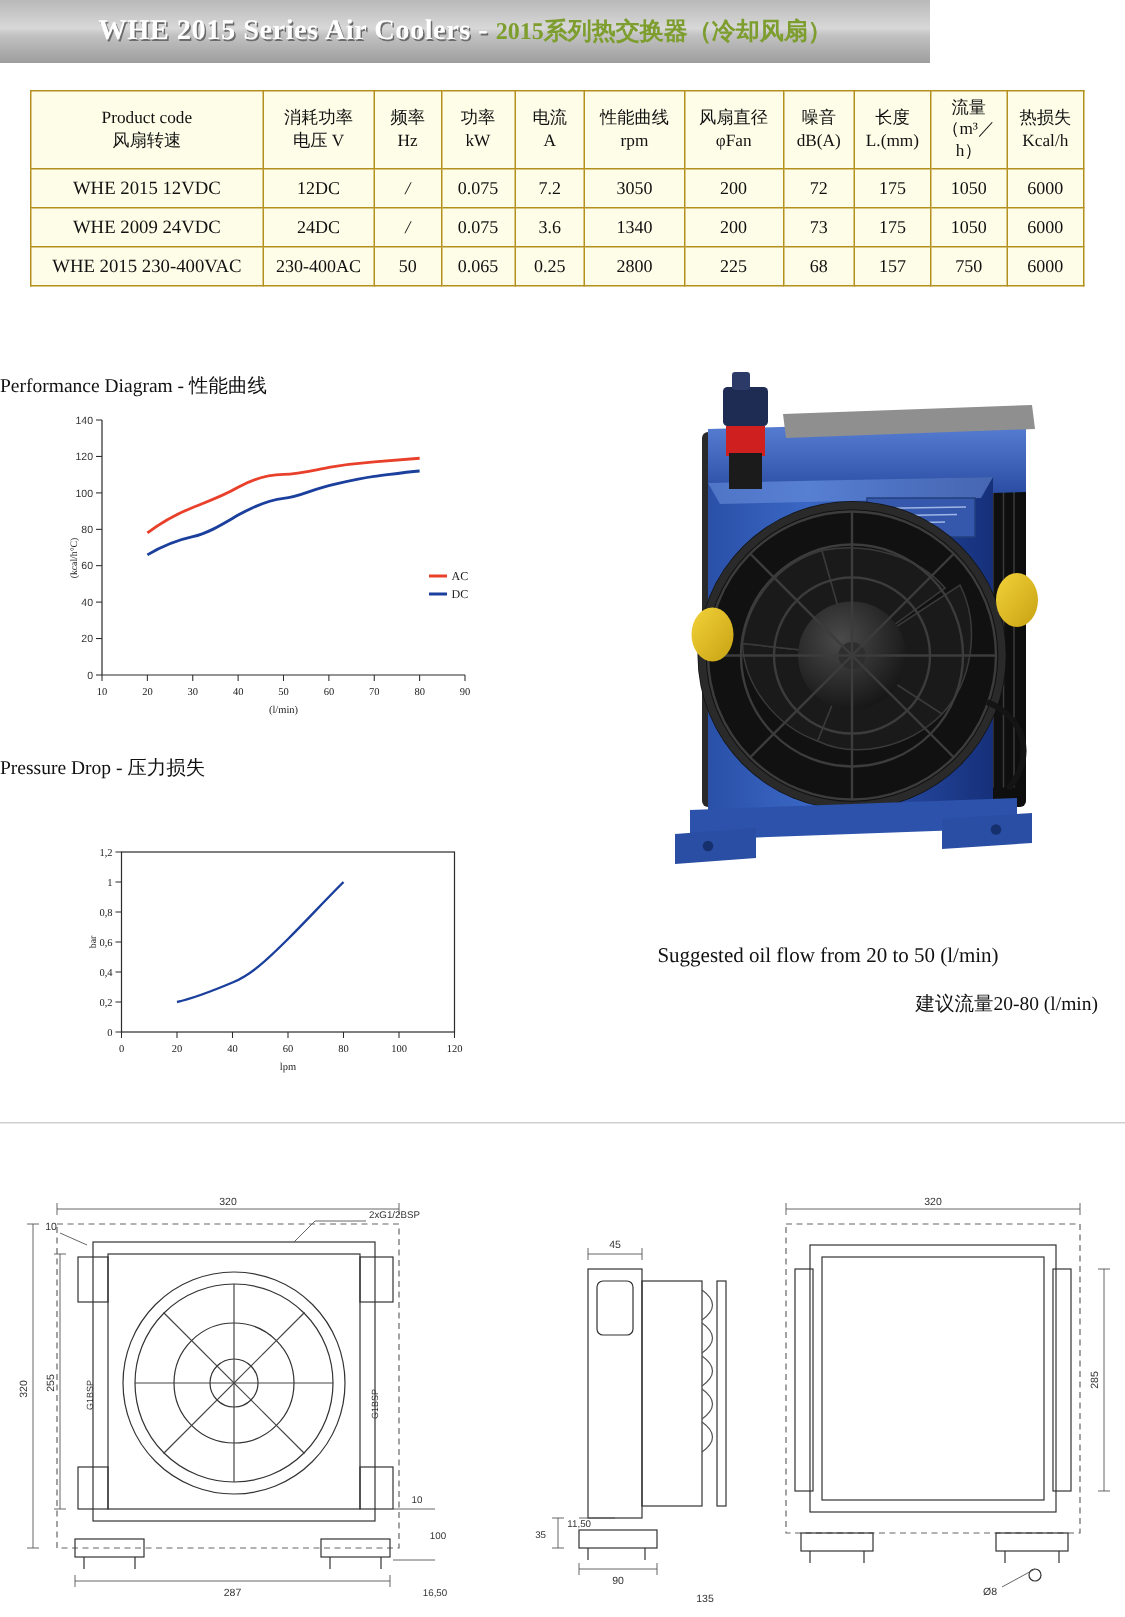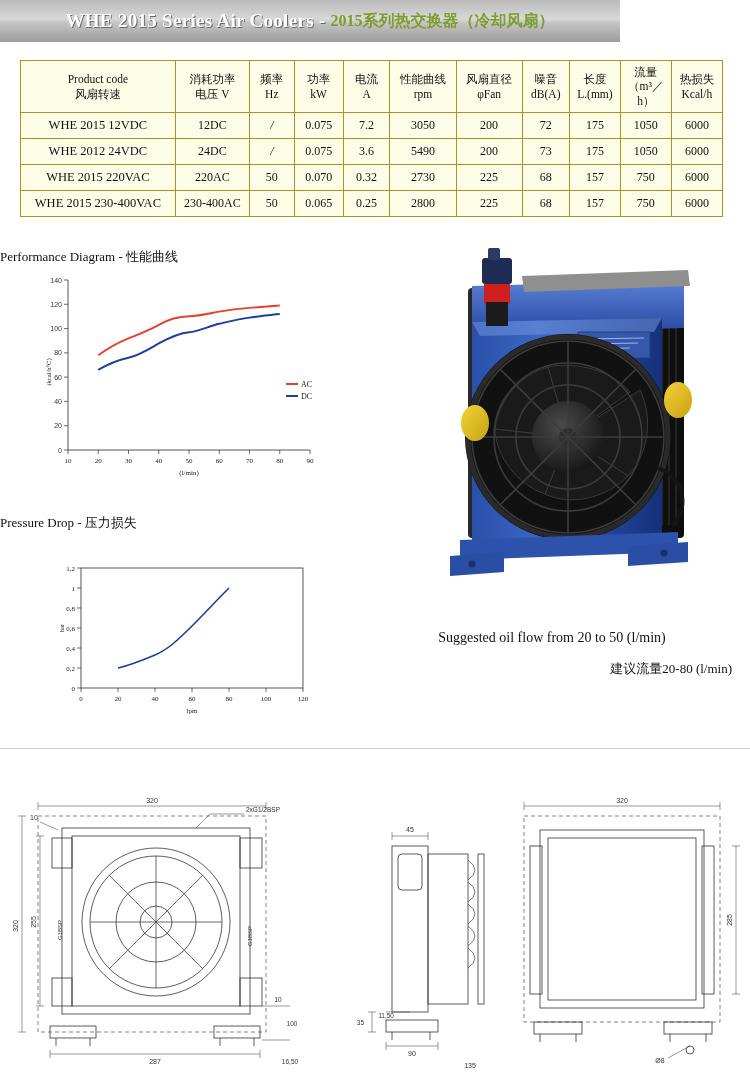--- a/index.html
+++ b/index.html
@@ -48,21 +48,21 @@
     font-size:12px; padding:5px 0; height:26px;
   }
   table.spec td.code { font-size:12.5px; }
   table.spec td.ital { font-style:italic; }
   
   .chart-title {
     position:absolute; text-align:left; width:340px;
     font-size:13px; font-family:"Liberation Serif", serif;
   }
   #perf-title { left:0px; top:248px; }
-  #press-title { left:0px; top:514px; }
+  #press-title { left:0px; top:503px; }
 
   .chart-box { position:absolute; }
   #perf-chart { left:42px; top:272px; width:280px; height:210px; }
   #press-chart { left:55px; top:562px; width:265px; height:155px; }
 
   
   .photo {
     position:absolute; left:372px; top:240px; width:360px; height:360px;
   }
   .caption-en {
@@ -146,43 +146,30 @@
         <td>0.075</td>
         <td>7.2</td>
         <td>3050</td>
         <td>200</td>
         <td>72</td>
         <td>175</td>
         <td>1050</td>
         <td>6000</td>
       </tr>
       <tr>
-        <td class="code">WHE 2012 24VDC</td>
+        <td class="code">WHE 2009 24VDC</td>
         <td>24DC</td>
         <td class="ital">/</td>
         <td>0.075</td>
         <td>3.6</td>
-        <td>5490</td>
+        <td>1340</td>
         <td>200</td>
         <td>73</td>
         <td>175</td>
         <td>1050</td>
-        <td>6000</td>
-      </tr>
-      <tr>
-        <td class="code">WHE 2015 220VAC</td>
-        <td>220AC</td>
-        <td>50</td>
-        <td>0.070</td>
-        <td>0.32</td>
-        <td>2730</td>
-        <td>225</td>
-        <td>68</td>
-        <td>157</td>
-        <td>750</td>
         <td>6000</td>
       </tr>
       <tr>
         <td class="code">WHE 2015 230-400VAC</td>
         <td>230-400AC</td>
         <td>50</td>
         <td>0.065</td>
         <td>0.25</td>
         <td>2800</td>
         <td>225</td>

